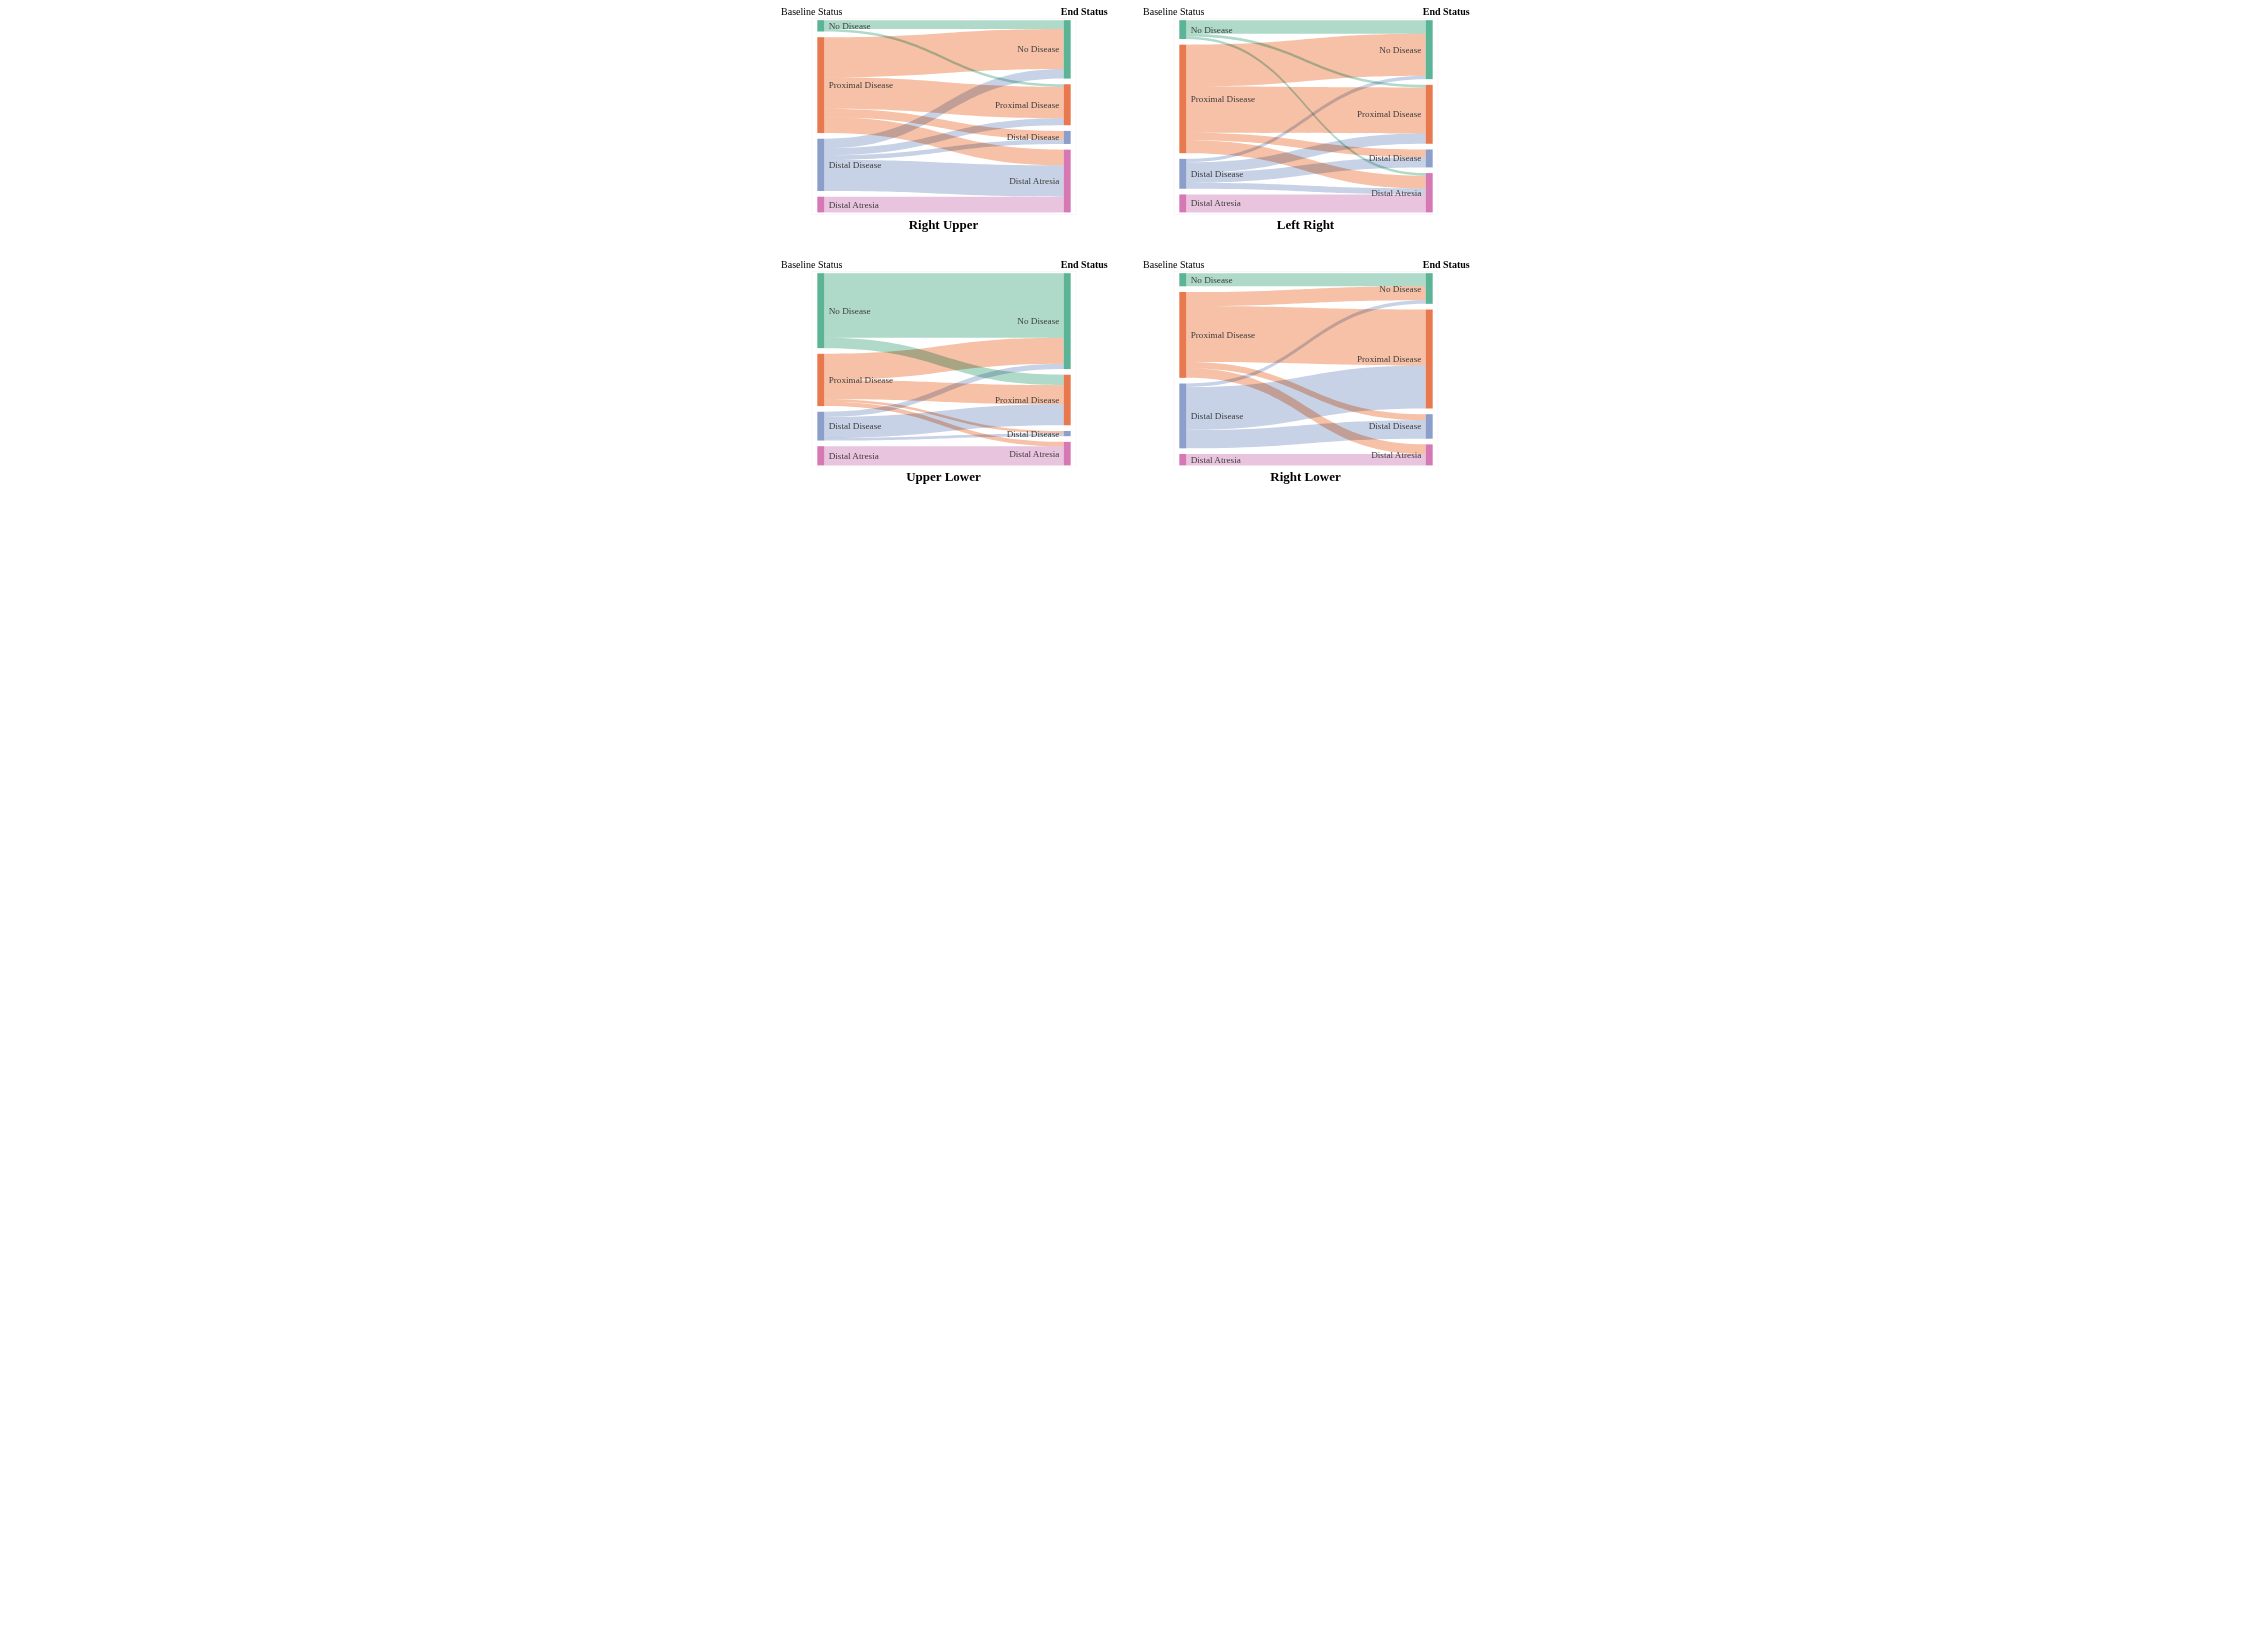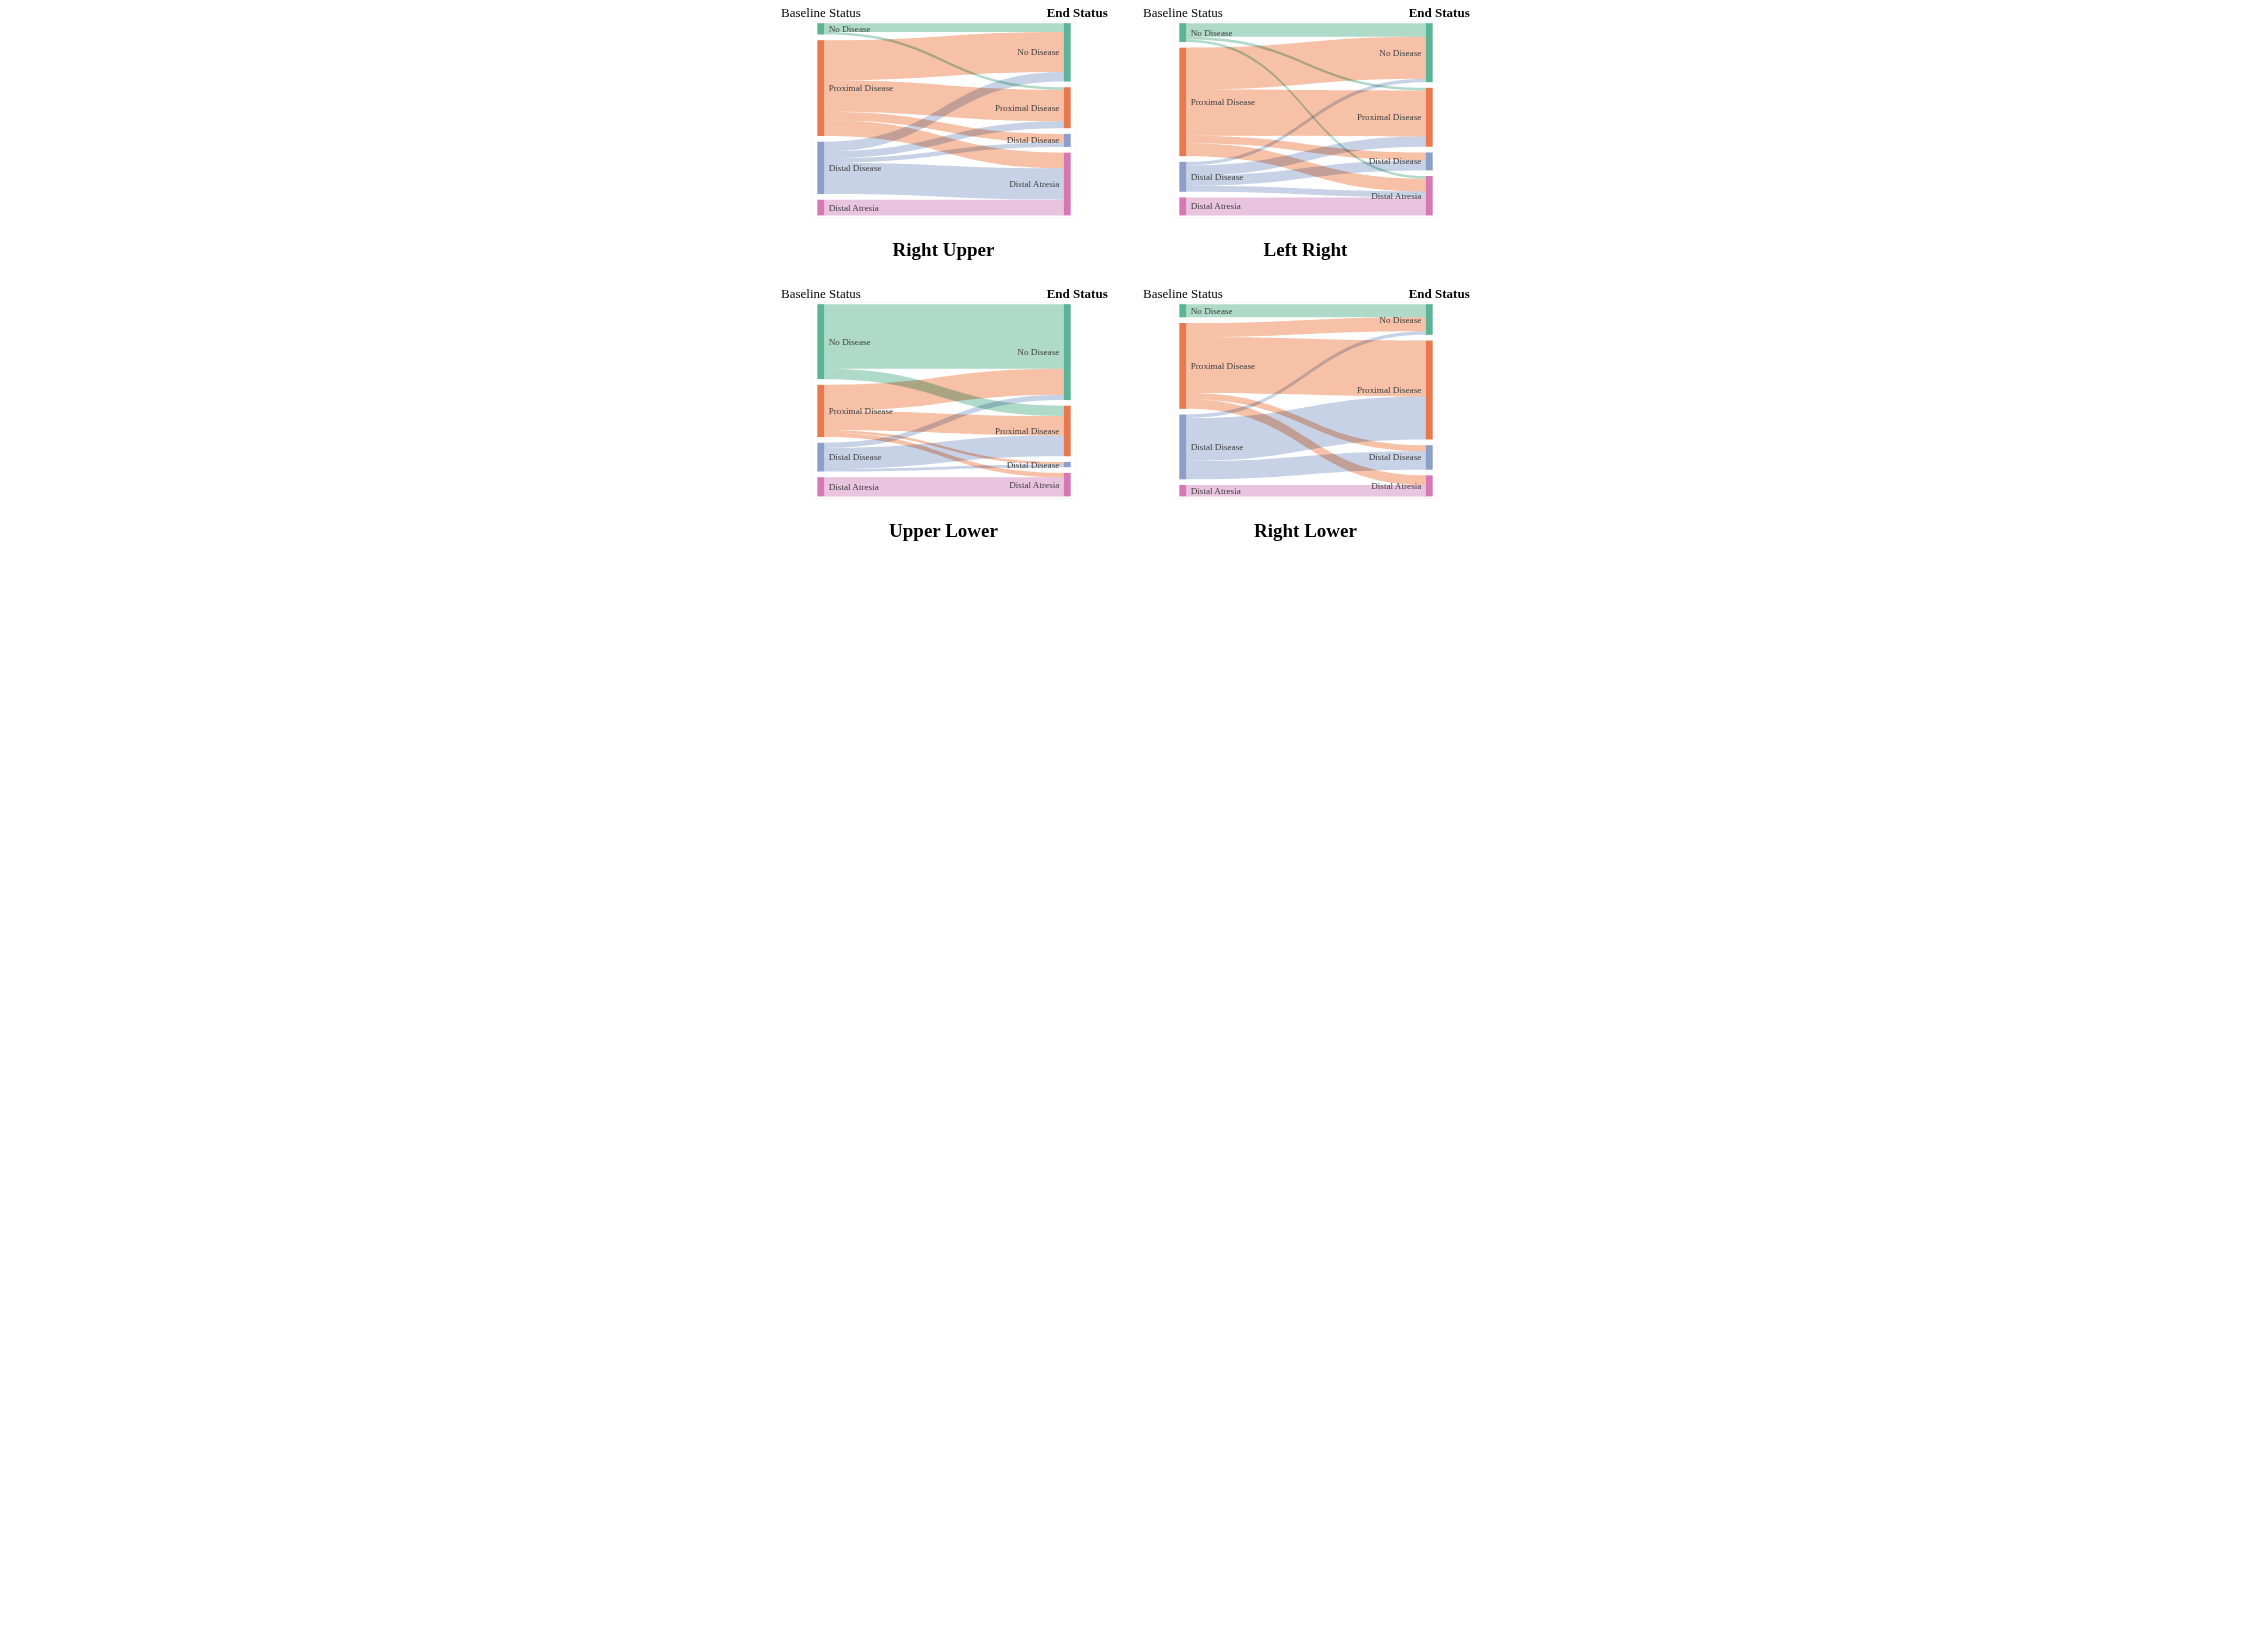--- a/index.html
+++ b/index.html
@@ -1,29 +1,29 @@
 <!DOCTYPE html>
 <html style="font-size:7.2px"><head>
 <meta charset="utf-8">
 <style>
   html,body{margin:0;padding:0;background:#ffffff;}
   body{font-family:"Liberation Serif","DejaVu Serif",serif;color:#000;}
   .page{width:710px;margin:0 auto;padding:6.3px 8px 4.5px 8px;box-sizing:border-box;}
   .grid{display:grid;grid-template-columns:1fr 1fr;column-gap:30px;row-gap:26px;}
   .panel{position:relative;}
   .hdr{display:flex;justify-content:space-between;align-items:center;
-       font-size:13px;line-height:1.1;padding:0 0.9px 0.9px 0.9px;gap:15px;}
+       font-size:10px;line-height:1.1;padding:0 0.9px 0.9px 0.9px;gap:15px;}
   .hdr-left{padding-left:2.7px;}
   .hdr-right{padding-right:0.9px;font-weight:bold;}
   svg.sankey{display:block;width:100%;height:auto;background:#fff;isolation:isolate;}
   .ribbon{mix-blend-mode:multiply;}
   .nlabel{font-family:"Liberation Serif","DejaVu Serif",serif;font-size:21px;fill:#3d3d3d;
           dominant-baseline:central;}
   .nlabel.end{text-anchor:end;}
-  .ptitle{margin:21px 0 0 0;text-align:center;font-size:19px;font-weight:bold;
+  .ptitle{margin:2px 0 0 0;text-align:center;font-size:13px;font-weight:bold;
           font-family:"Liberation Serif","DejaVu Serif",serif;}
 </style>
 </head>
 <body>
 
 <div class="page">
   <div class="grid">
 
     <section class="panel">
       <div class="hdr">

